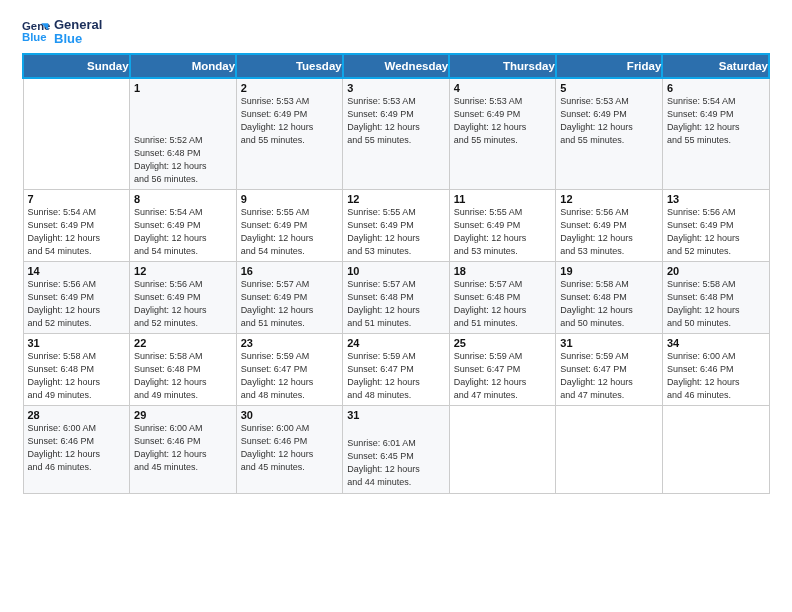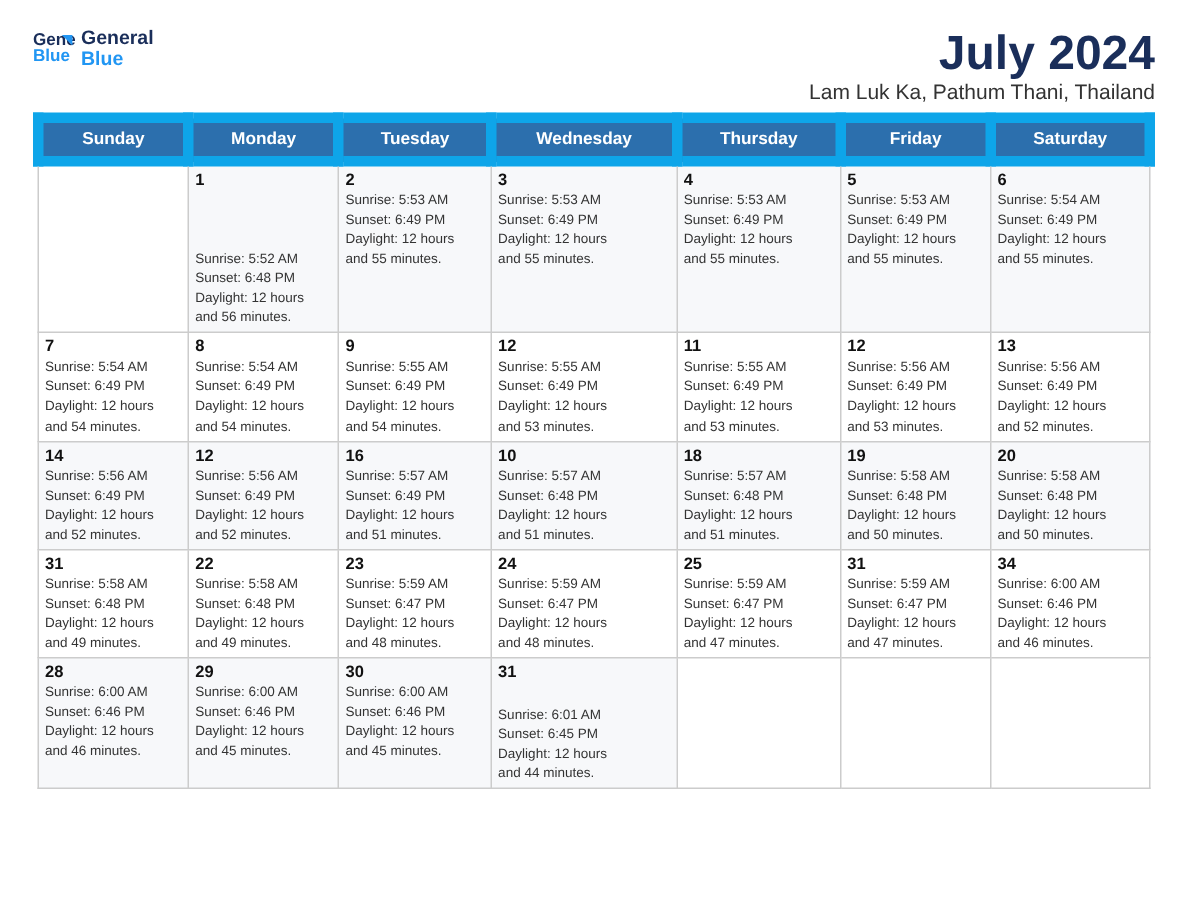--- a/index.html
+++ b/index.html
@@ -54,23 +54,23 @@
     table {
       width: 100%;
       border-collapse: collapse;
       margin-top: 6px;
     }
     thead tr th {
       background: #2c6fad;
       color: #fff;
       font-size: 11.5px;
       font-weight: bold;
-      padding: 5px 15px;
-      text-align: center;
-      border: 7px solid #0ea5e9;
+      padding: 5px 0;
+      text-align: right;
+      border: 2px solid #0ea5e9;
     }
     tbody tr td {
       border: 1px solid #ccc;
       padding: 3px 4px 3px 4px;
       vertical-align: top;
       font-size: 9.2px;
       color: #222;
       background: #fff;
       height: 72px;
     }
@@ -105,24 +105,20 @@
       <svg class="logo-icon" viewBox="0 0 32 32">
         <text x="0" y="14" font-size="13" font-weight="bold" fill="#1a2e5a" font-family="Arial">General</text>
         <text x="0" y="26" font-size="13" font-weight="bold" fill="#2196f3" font-family="Arial">Blue</text>
         <polygon points="22,6 30,6 30,14" fill="#2196f3"></polygon>
       </svg>
       <div class="logo-text">
         <div>General</div>
         <div style="color:#2196f3;">Blue</div>
       </div>
     </div>
-    <div class="title-block">
-      <div class="main-title">July 2024</div>
-      <div class="subtitle">Lam Luk Ka, Pathum Thani, Thailand</div>
-    </div>
   </div>
 
   <table>
     <thead>
       <tr>
       <th>Sunday</th>
           <th>Monday</th>
           <th>Tuesday</th>
           <th>Wednesday</th>
           <th>Thursday</th>

